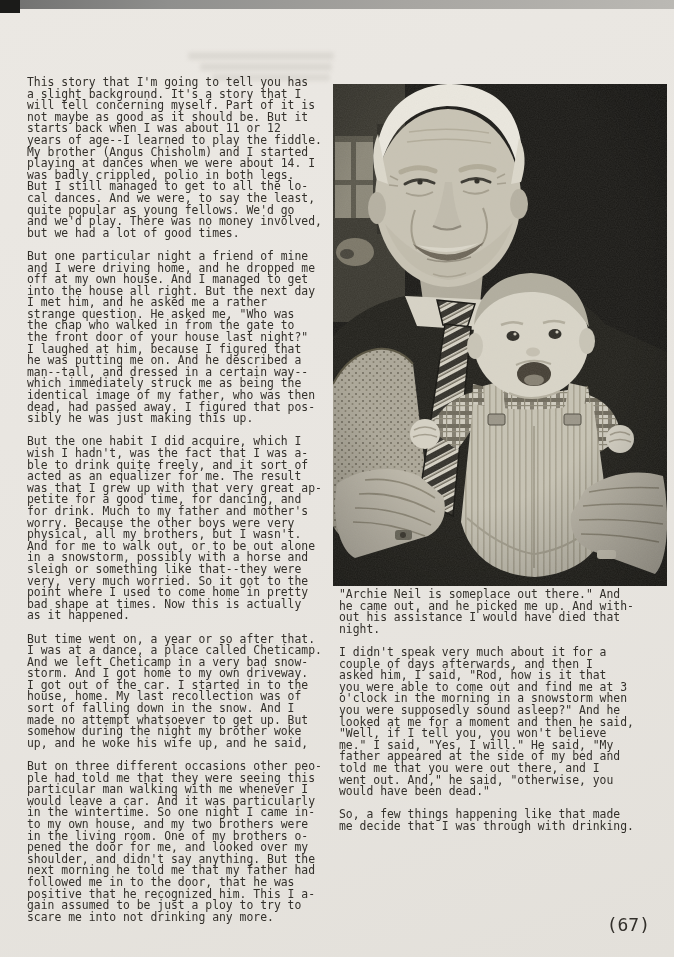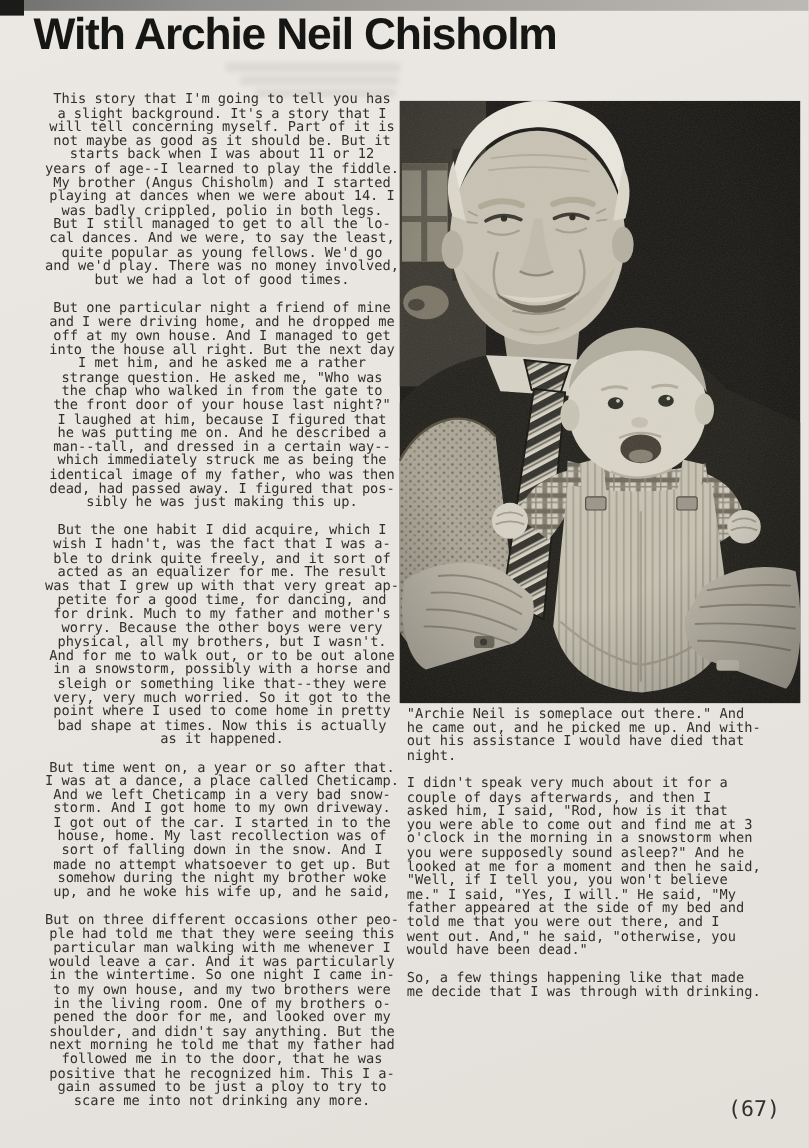--- a/index.html
+++ b/index.html
@@ -23,38 +23,37 @@
   .t1 { left:28px; top:11px; }
   .t2 { right:22px; top:47px; }
   .ghost {
     position:absolute; background:#9d998f; opacity:0.18; filter:blur(2.2px); border-radius:2px;
   }
   .col { position:absolute; }
   .col p {
     margin:0 0 11.6px 0; white-space:pre;
     font-size:11.4px; line-height:11.6px; color:#33302b;
   }
-  .col-left  { left:27px;  top:77px;  width:316px;text-align:center; }
+  .col-left  { left:27px;  top:77px;  width:316px; }
   .col-right { left:339px; top:589px; width:334px; }
   .photo { position:absolute; left:333px; top:84px; width:334px; height:502px; margin:0; }
   .photo svg { display:block; }
   .pagenum {
     position:absolute; right:24px; top:914px;
     font-size:18px; color:#33302b; white-space:pre;
   }
 </style>
 </head>
 <body>
 
 <div class="page">
 
   <div class="topbar"></div>
   <div class="cornermark"></div>
 
-  <h1 class="title t1">With Archie Neil Chisholm</h1>
 
   <div class="ghost" style="left:188px; top:52px; width:146px; height:8px;"></div>
   <div class="ghost" style="left:200px; top:63px; width:132px; height:8px;"></div>
   <div class="ghost" style="left:212px; top:74px; width:118px; height:7px;"></div>
 
   <div class="col col-left">
     <p>This story that I'm going to tell you has
 a slight background. It's a story that I
 will tell concerning myself. Part of it is
 not maybe as good as it should be. But it

